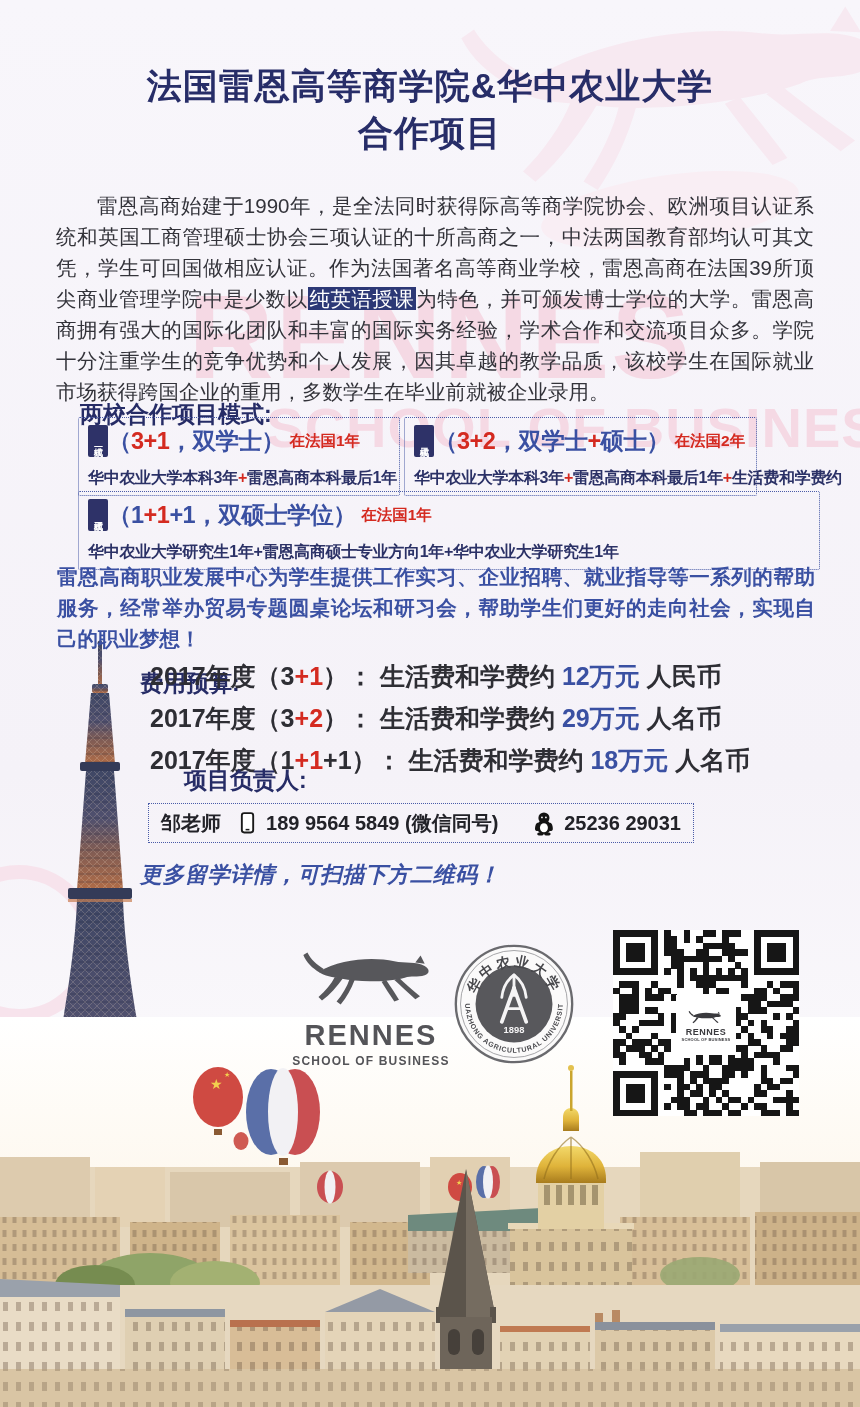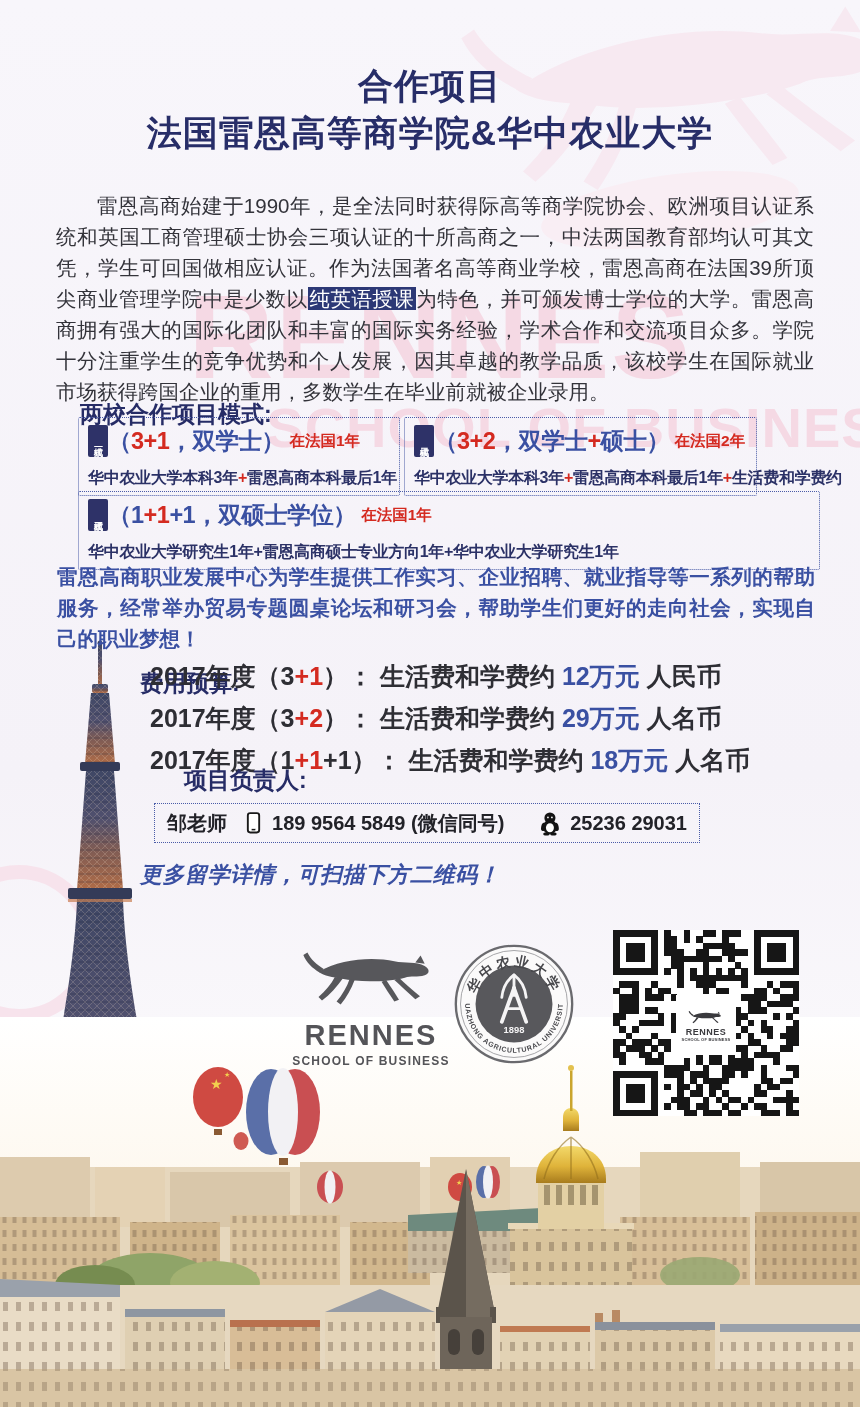--- a/index.html
+++ b/index.html
@@ -34,21 +34,21 @@
   .mt .rd{color:#d42a20;}
   .tag{font-size:15.5px;font-weight:800;color:#d42a20;margin-left:5px;white-space:nowrap;}
   .mdesc{margin-top:11px;font-size:16px;font-weight:700;color:#2b3166;white-space:nowrap;letter-spacing:-0.3px;}
   .mdesc .rd{color:#d42a20;}
   
   .fee-row{font-size:25px;font-weight:700;color:#2e2e34;line-height:42px;white-space:nowrap;}
   .fee-row .rd{color:#d42a20;}
   .fee-row .bl{color:#3a50a2;}
   .fees{position:absolute;left:150px;top:655px;z-index:3;}
   
-  .contact-box{position:absolute;left:154px;top:803px;width:546px;height:40px;z-index:3;
+  .contact-box{position:absolute;left:148px;top:803px;width:546px;height:40px;z-index:3;
     border:1px dotted #4a5ca8;display:flex;align-items:center;gap:10px;padding:0 12px;box-sizing:border-box;
     font-size:20px;font-weight:700;color:#222228;white-space:nowrap;}
   .cta{position:absolute;left:140px;top:860px;z-index:3;color:#3a50a2;font-size:22px;
     font-weight:800;font-style:italic;letter-spacing:0.5px;}
   
   .rennes-logo{position:absolute;left:283px;top:945px;width:176px;text-align:center;z-index:4;color:#545458;}
   .rennes-logo .nm{font-size:29px;font-weight:800;letter-spacing:2px;line-height:1;margin-top:2px;}
   .rennes-logo .sb{font-size:12px;font-weight:700;letter-spacing:1.2px;margin-top:4px;}
   .seal{position:absolute;left:453px;top:943px;width:122px;height:122px;z-index:4;}
   .qr{position:absolute;left:613px;top:930px;width:186px;height:186px;z-index:4;background:#ffffff;}
@@ -241,22 +241,22 @@
     <rect x="595" y="313" width="120" height="77" fill="#dcc9a8"></rect>
       <rect x="595" y="313" width="120" height="77" fill="url(#win)"></rect>
     <rect x="720" y="307" width="140" height="10" fill="#9aa1ab"></rect>
     <rect x="720" y="315" width="140" height="75" fill="#e8d9bf"></rect>
       <rect x="720" y="315" width="140" height="75" fill="url(#win)"></rect>
     <rect x="0" y="352" width="860" height="38" fill="#d9c5a4"></rect>
       <rect x="0" y="352" width="860" height="38" fill="url(#win)" opacity="0.8"></rect>
   </svg>
 
   <div class="title">
+    <div>法国雷恩高等商学院&amp;华中农业大学</div>
     <div>合作项目</div>
-    <div>法国雷恩高等商学院&amp;华中农业大学</div>
   </div>
 
   <div class="intro"><span>雷恩高商始建于1990年，是全法同时获得际高等商学院协会、欧洲项目认证系统和英国工商管理硕士协会三项认证的十所高商之一，中法两国教育部均认可其文凭，学生可回国做相应认证。作为法国著名高等商业学校，雷恩高商在法国39所顶尖商业管理学院中是少数以</span><span class="hl">纯英语授课</span><span>为特色，并可颁发博士学位的大学。雷恩高商拥有强大的国际化团队和丰富的国际实务经验，学术合作和交流项目众多。学院十分注重学生的竞争优势和个人发展，因其卓越的教学品质，该校学生在国际就业市场获得跨国企业的重用，多数学生在毕业前就被企业录用。</span></div>
 
   <div class="sec-h" style="left:80px;top:375px;margin-top:24px;">两校合作项目模式:</div>
 
   <div class="mode-box" style="left:78px;top:417px;width:322px;">
     <div class="mode-row1">
       <span class="badge">模式一</span>
       <span class="mt"><span>（</span><span class="rd">3+1</span><span>，双学士）</span></span>

